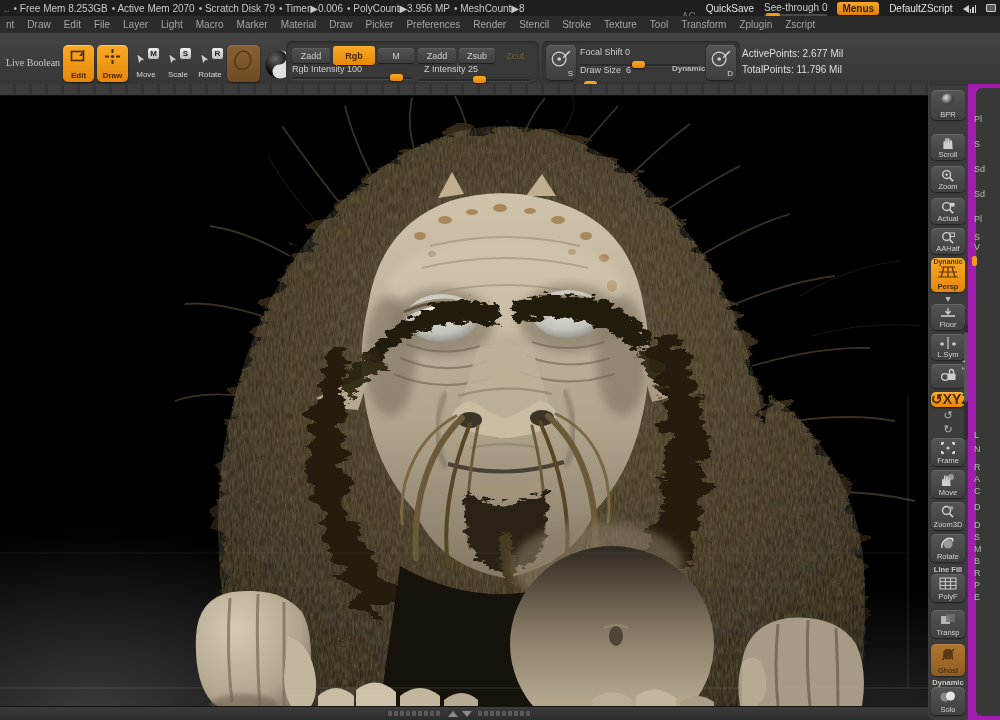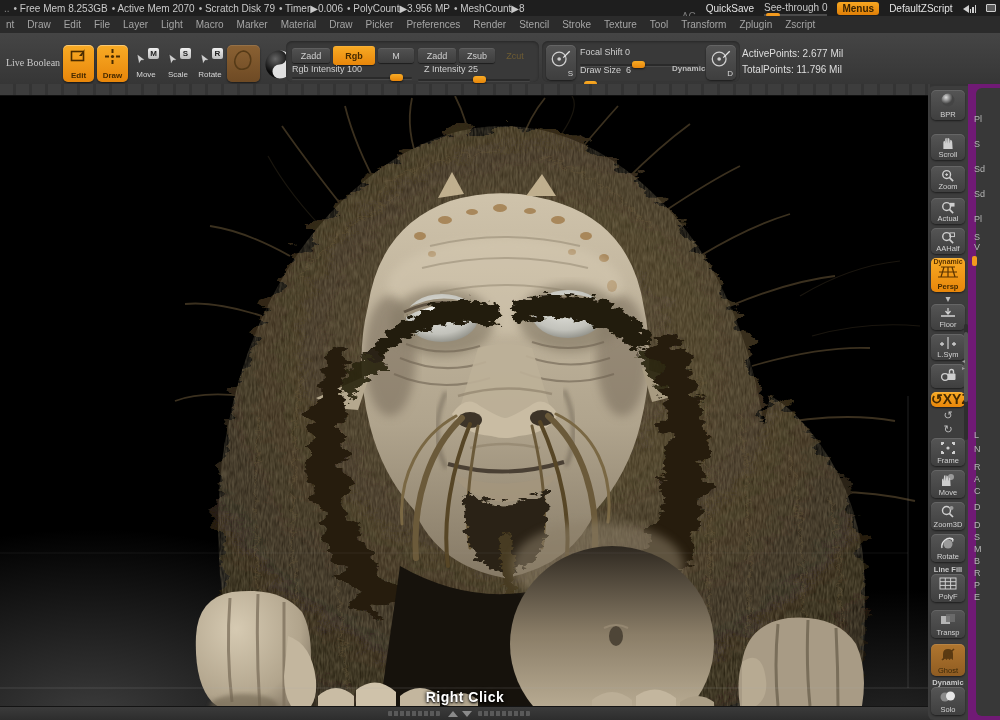--- a/index.html
+++ b/index.html
@@ -94,21 +94,21 @@
   .rbtn .lbl{position:absolute;left:0;right:0;bottom:1px;font-size:7.5px;line-height:8px;}
   .rbtn.orange{background:linear-gradient(#f8ab25,#e8860a);color:#452a00;font-weight:bold;}
   .rbtn.brown{background:linear-gradient(#b0762f,#8f5c22);color:#3a2708;}
   .rhdr{position:absolute;left:0;width:40px;text-align:center;font-size:7.5px;font-weight:bold;color:#c9c9c9;}
   .micro{position:absolute;left:6px;width:28px;text-align:center;color:#bdbdbd;font-size:10px;line-height:10px;}
   .vscroll{position:absolute;left:36px;top:238px;width:4px;height:116px;background:#2e2e2e;border-radius:2px;}
   .vscroll .thumb{position:absolute;left:0;top:8px;width:4px;height:70px;background:#555;border-radius:2px;}
   .varrows{position:absolute;left:34px;top:272px;color:#9a9a9a;font-size:6px;line-height:7px;}
 
   
-  .rtray{position:absolute;left:968px;top:84px;width:32px;height:636px;background:#701a75;}
+  .rtray{position:absolute;left:968px;top:84px;width:32px;height:636px;background:#a21caf;}
   .rtray .panelcol{position:absolute;left:8px;top:4px;width:24px;height:628px;background:#383838;border-radius:6px 0 0 6px;}
   .traylbl{position:absolute;left:6px;font-size:9px;color:#b5b5b5;white-space:nowrap;}
   .trayknob{position:absolute;left:4px;width:5px;height:10px;border-radius:2px;background:#f39a1e;}
 
   
   .micon{display:block;margin:3px auto 0;}
 </style>
 </head>
 <body>
 
@@ -524,21 +524,20 @@
         </g>
         <path d="M742,566 Q762,552 766,584 Q768,602 756,610 L742,610 Z" fill="#b7aa92"></path>
       </g>
 
       <g>
         <line x1="0" y1="457" x2="908" y2="457" stroke="#9a9a9a" opacity="0.10"></line>
         <line x1="908" y1="300" x2="908" y2="592" stroke="#aaaaaa" opacity="0.20"></line>
         <line x1="0" y1="592" x2="930" y2="592" stroke="#aaaaaa" opacity="0.20"></line>
       </g>
     </svg>
-    <div class="hint">Right Click</div>
   </div>
 
   <div class="bottombar">
     <span class="dashbar" style="left:388px;"></span>
     <span class="tri up" style="left:448px;top:4px;"></span>
     <span class="tri down" style="left:462px;top:4px;"></span>
     <span class="dashbar" style="left:478px;"></span>
   </div>
 
   <div class="rshelf">

